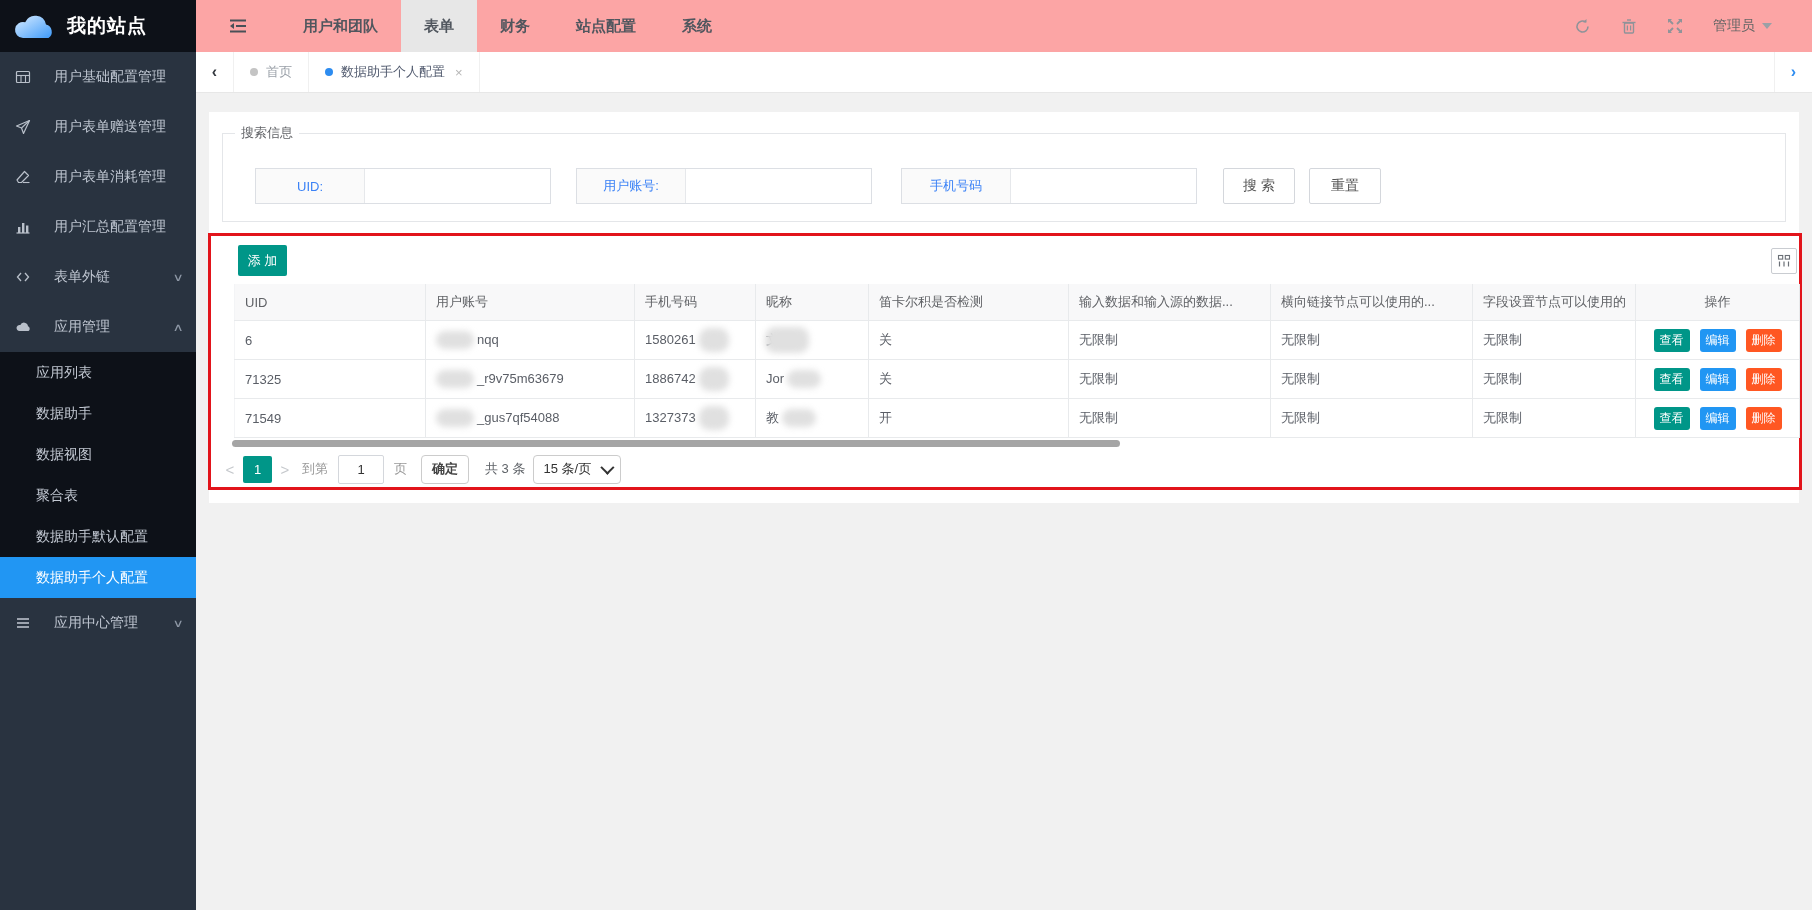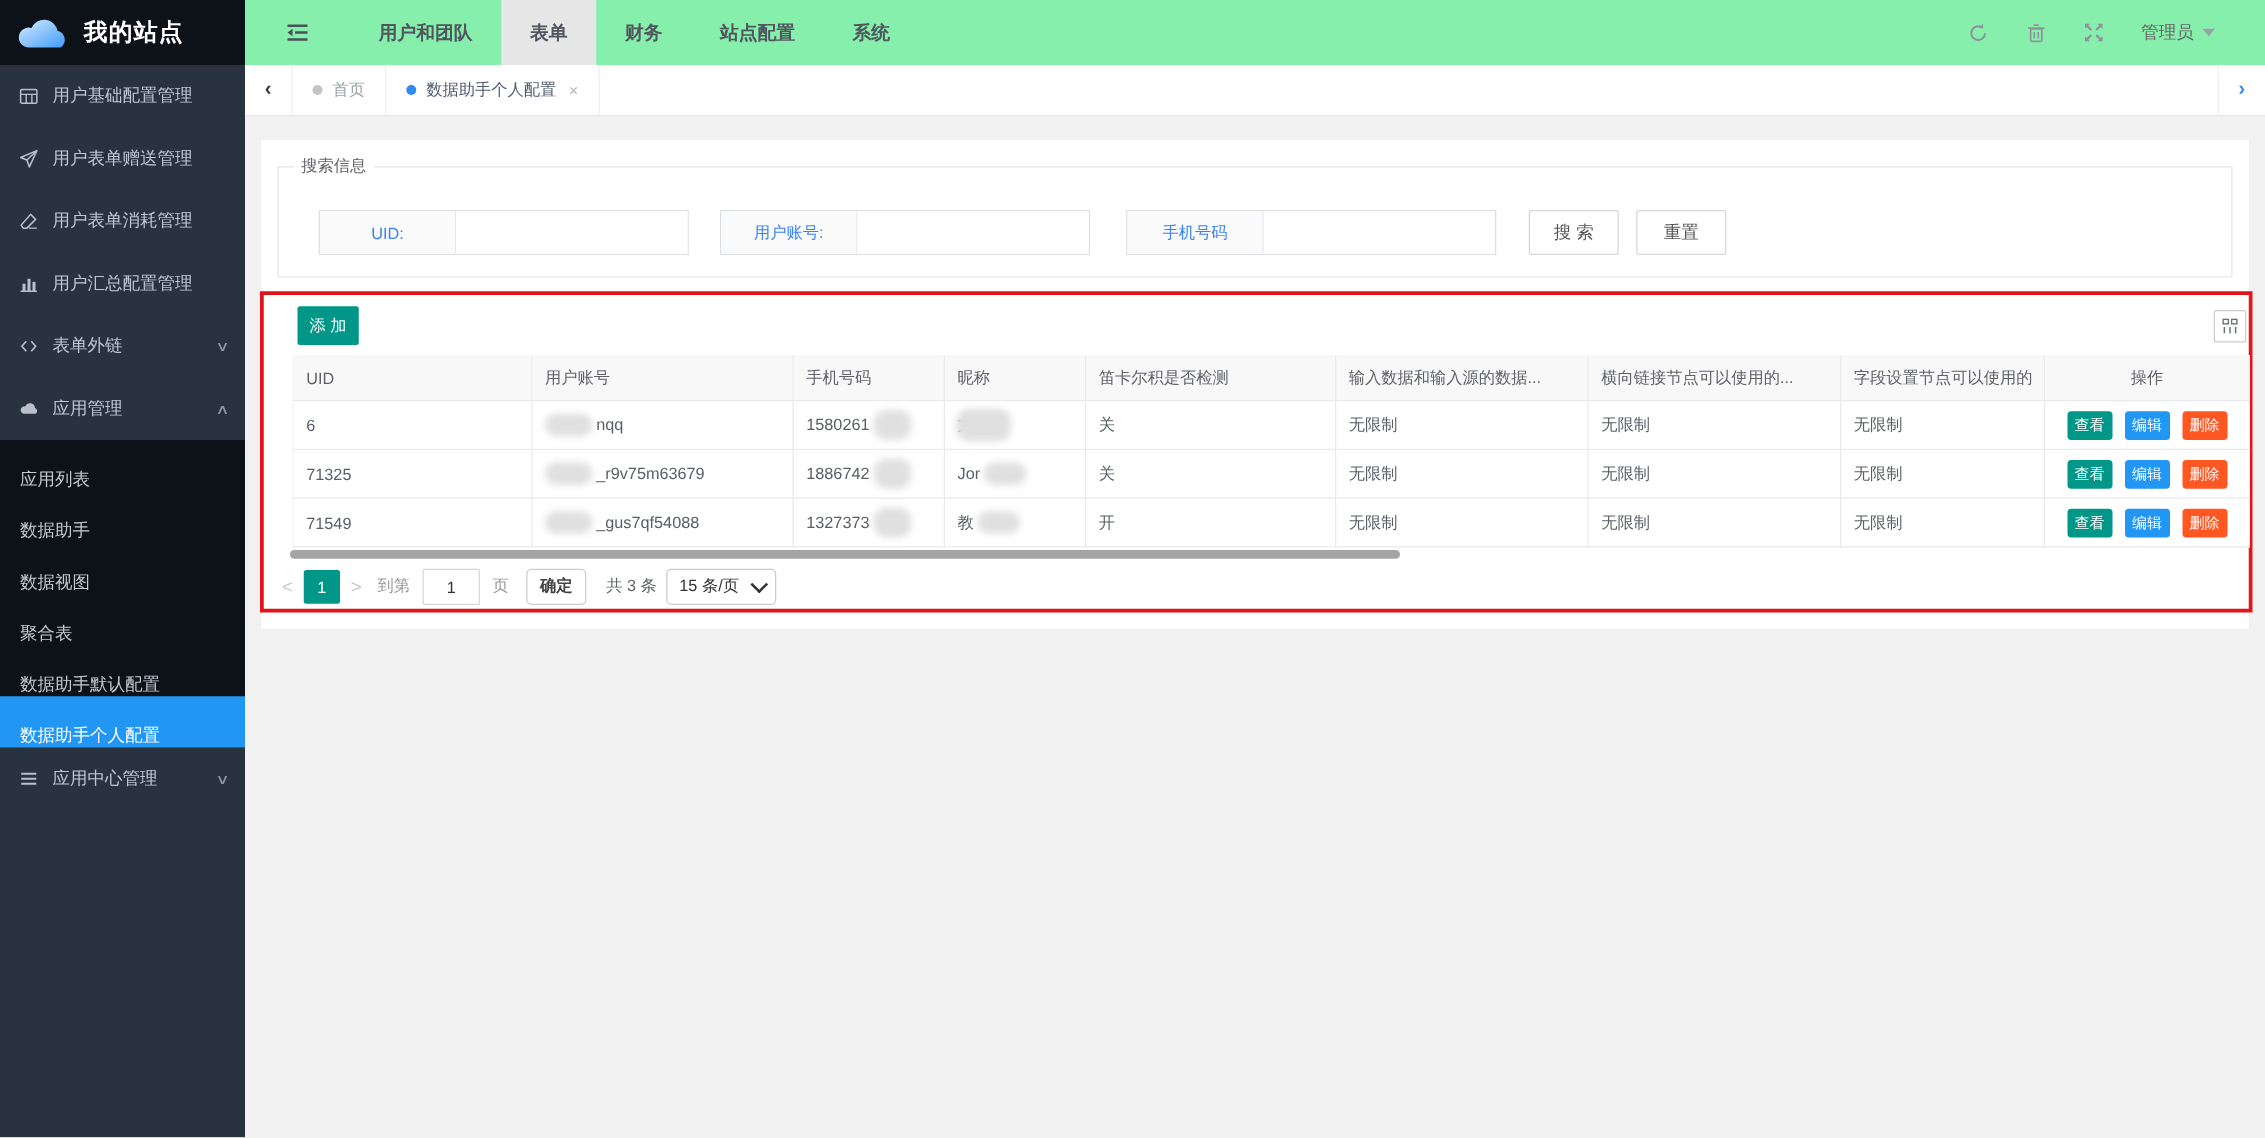--- a/index.html
+++ b/index.html
@@ -2,30 +2,30 @@
 <html style="--teal: #009688; --blue: #2196f3; --orange: #ff5722; --red: #e2141b; --active-blue: #2196f3; --sidebar-bg: #293340; --sidebar-dark: #0d1118; --page-bg: #f1f1f1;"><head>
 <meta charset="utf-8">
 <style>
   html,body{margin:0;padding:0;background:#f1f1f1;font-family:"Liberation Sans","DejaVu Sans",sans-serif;}
   .screen{position:relative;width:1812px;height:910px;overflow:hidden;background:var(--page-bg,#f1f1f1);}
 
   
   .sidebar{position:absolute;left:0;top:0;width:196px;height:910px;background:var(--sidebar-bg,#293340);}
   .logo{height:52px;background:var(--sidebar-dark,#0d1118);display:flex;align-items:center;padding-left:12px;gap:9px;}
   .logo-title{color:#fff;font-size:19px;font-weight:bold;letter-spacing:1px;}
-  .side-item{height:50px;display:flex;align-items:center;padding:0 14px 0 15px;gap:11px;color:#bfc6d1;font-size:14px;cursor:pointer;}
+  .side-item{height:50px;display:flex;align-items:center;padding:0 14px 0 15px;gap:23px;color:#bfc6d1;font-size:14px;cursor:pointer;}
   .side-item .lbl{flex:1;}
   .side-item svg{flex:0 0 auto;}
   .chev{color:#8d97a5;font-size:11px;transform:scale(1.4,1);}
   .submenu{background:var(--sidebar-dark,#0d1118);}
-  .sub-item{height:41px;display:flex;align-items:flex-end;padding-left:16px;color:#c3c9d3;font-size:14px;cursor:pointer;}
+  .sub-item{height:41px;display:flex;align-items:center;padding-left:36px;color:#c3c9d3;font-size:14px;cursor:pointer;}
   .sub-item.active{background:var(--active-blue,#2196f3);color:#fff;}
 
   
-  .navbar{position:absolute;left:196px;top:0;right:0;height:52px;background:#86efac;border-bottom:1px solid #f0f0f0;display:flex;align-items:stretch;}
+  .navbar{position:absolute;left:196px;top:0;right:0;height:52px;background:#fca5a5;border-bottom:1px solid #f0f0f0;display:flex;align-items:stretch;}
   .collapse-btn{width:84px;display:flex;align-items:center;justify-content:center;cursor:pointer;}
   .nav-items{display:flex;align-items:stretch;}
   .nav-item{display:flex;align-items:center;padding:0 23px;font-size:15px;color:#50565e;font-weight:bold;cursor:pointer;}
   .nav-item.active{background:#e7e7e7;}
   .nav-right{margin-left:auto;display:flex;align-items:center;gap:30px;padding-right:40px;}
   .tool-icon{display:flex;align-items:center;color:#8f9399;cursor:pointer;}
   .user-box{display:flex;align-items:center;gap:7px;color:#666;font-size:14px;cursor:pointer;}
   .caret-down{width:0;height:0;border-left:5px solid transparent;border-right:5px solid transparent;border-top:6px solid #9aa0a6;}
 
   

